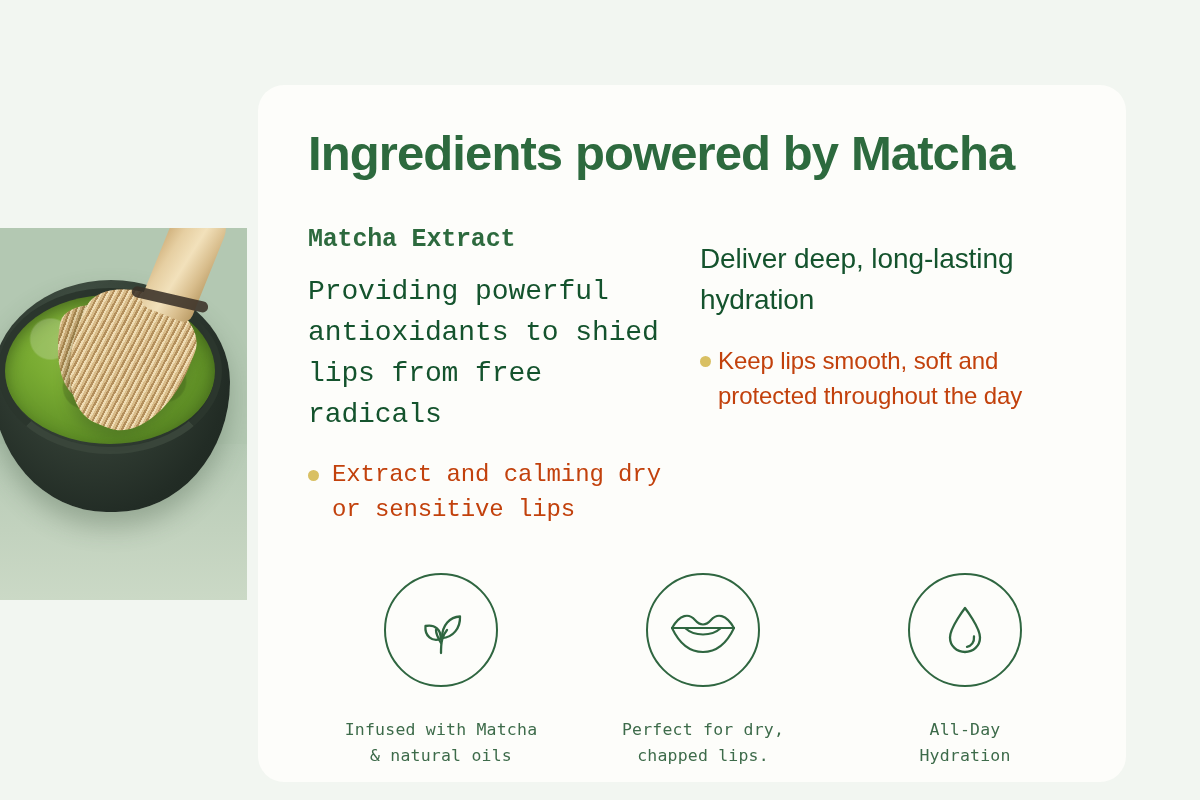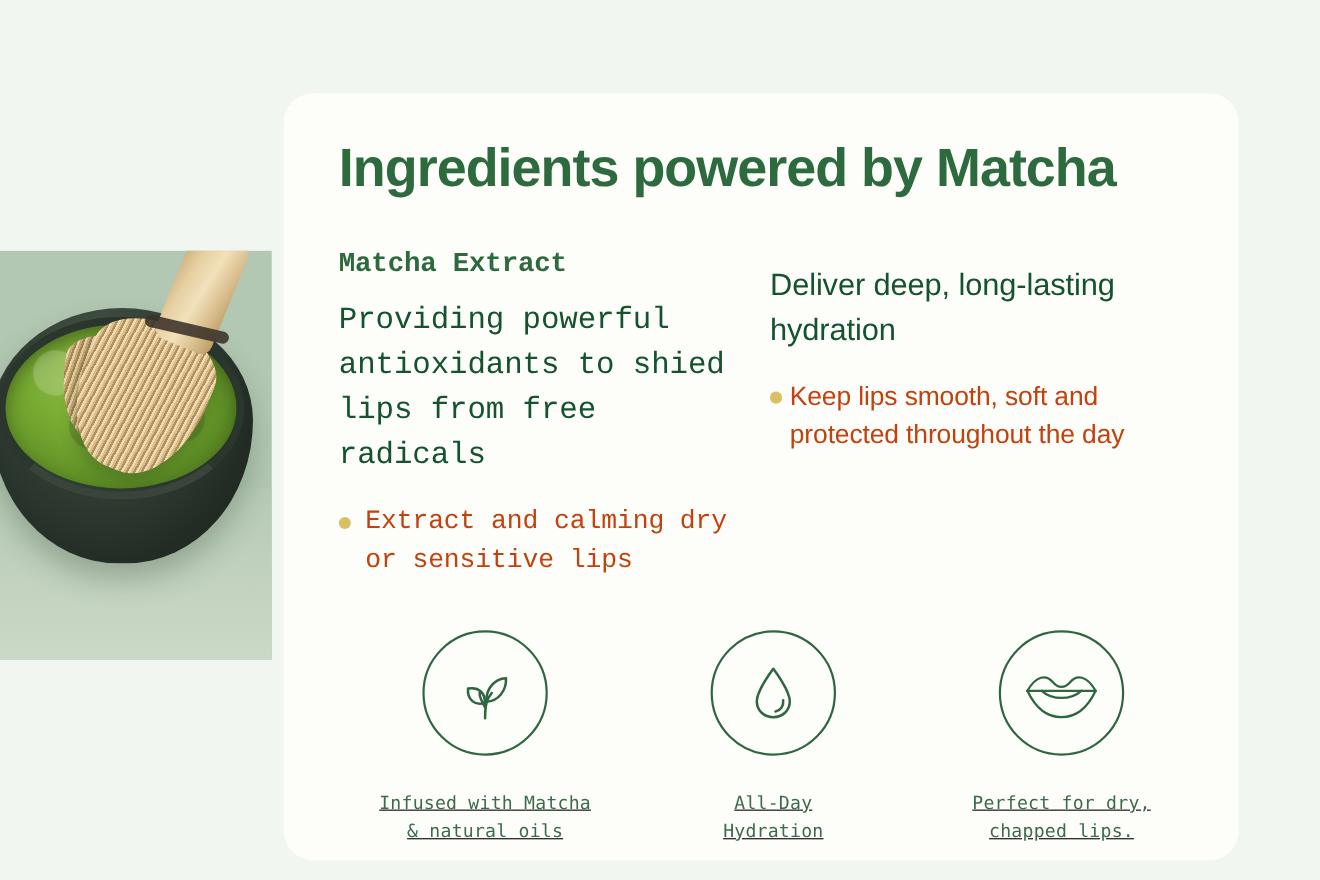--- a/index.html
+++ b/index.html
@@ -211,21 +211,20 @@
   .features {
     display: flex;
     margin-top: 45px;
     padding-left: 2px;
   }
   .feature {
     width: 262px;
     display: flex;
     flex-direction: column;
     align-items: center;
-    text-decoration: underline;
   }
   .feature-circle {
     width: 114px;
     height: 114px;
     border-radius: 50%;
     border: 2px solid #2F6640;
     display: flex;
     align-items: center;
     justify-content: center;
   }
@@ -296,37 +295,37 @@
             <path d="M31.5 41 C23 44 15.5 38 16.5 28 C26 26 32.5 32 31.5 41 Z"></path>
             <path d="M33 40 C33 27 41 19 51 18.5 C51.5 30 44 39.5 33 40 Z"></path>
           </svg>
         </div>
         <div class="feature-caption">Infused with Matcha
 &amp; natural oils</div>
       </div>
 
       <div class="feature">
         <div class="feature-circle">
-          <svg width="64" height="64" viewBox="0 0 64 64" fill="none" stroke="#2F6640" stroke-width="2.3" stroke-linecap="round" stroke-linejoin="round">
-            <path d="M32 10 C32 10 17 29.5 17 39.5 C17 48 23.7 54 32 54 C40.3 54 47 48 47 39.5 C47 29.5 32 10 32 10 Z"></path>
-            <path d="M41 38.5 C41.5 44 38.5 48 34 48.8"></path>
-          </svg>
-        </div>
-        <div class="feature-caption">All-Day
-Hydration</div>
-      </div>
-
-      <div class="feature">
-        <div class="feature-circle">
           <svg width="72" height="56" viewBox="0 0 72 56" fill="none" stroke="#2F6640" stroke-width="2.1" stroke-linecap="round" stroke-linejoin="round">
             <path d="M5 26 C13 12 22 11 28 18 C31 21.5 33 22.5 36 22.5 C39 22.5 41 21.5 44 18 C50 11 59 12 67 26"></path>
             <path d="M5 26 C13 43 23 50 36 50 C49 50 59 43 67 26"></path>
             <path d="M5 26 L67 26"></path>
             <path d="M18 26 C24 31.5 30 32.5 36 32.5 C42 32.5 48 31.5 54 26"></path>
           </svg>
         </div>
         <div class="feature-caption">Perfect for dry,
 chapped lips.</div>
       </div>
 
+      <div class="feature">
+        <div class="feature-circle">
+          <svg width="64" height="64" viewBox="0 0 64 64" fill="none" stroke="#2F6640" stroke-width="2.3" stroke-linecap="round" stroke-linejoin="round">
+            <path d="M32 10 C32 10 17 29.5 17 39.5 C17 48 23.7 54 32 54 C40.3 54 47 48 47 39.5 C47 29.5 32 10 32 10 Z"></path>
+            <path d="M41 38.5 C41.5 44 38.5 48 34 48.8"></path>
+          </svg>
+        </div>
+        <div class="feature-caption">All-Day
+Hydration</div>
+      </div>
+
     </div>
   </div>
 </div>
 
 </body></html>

